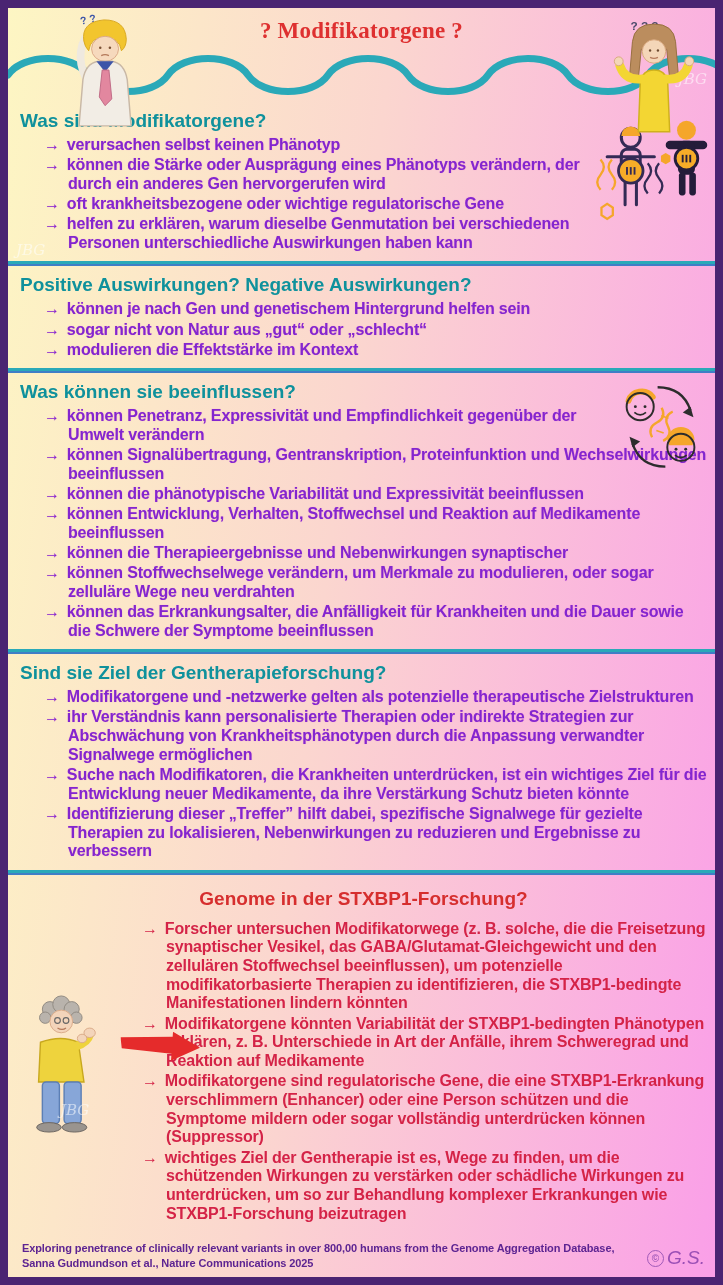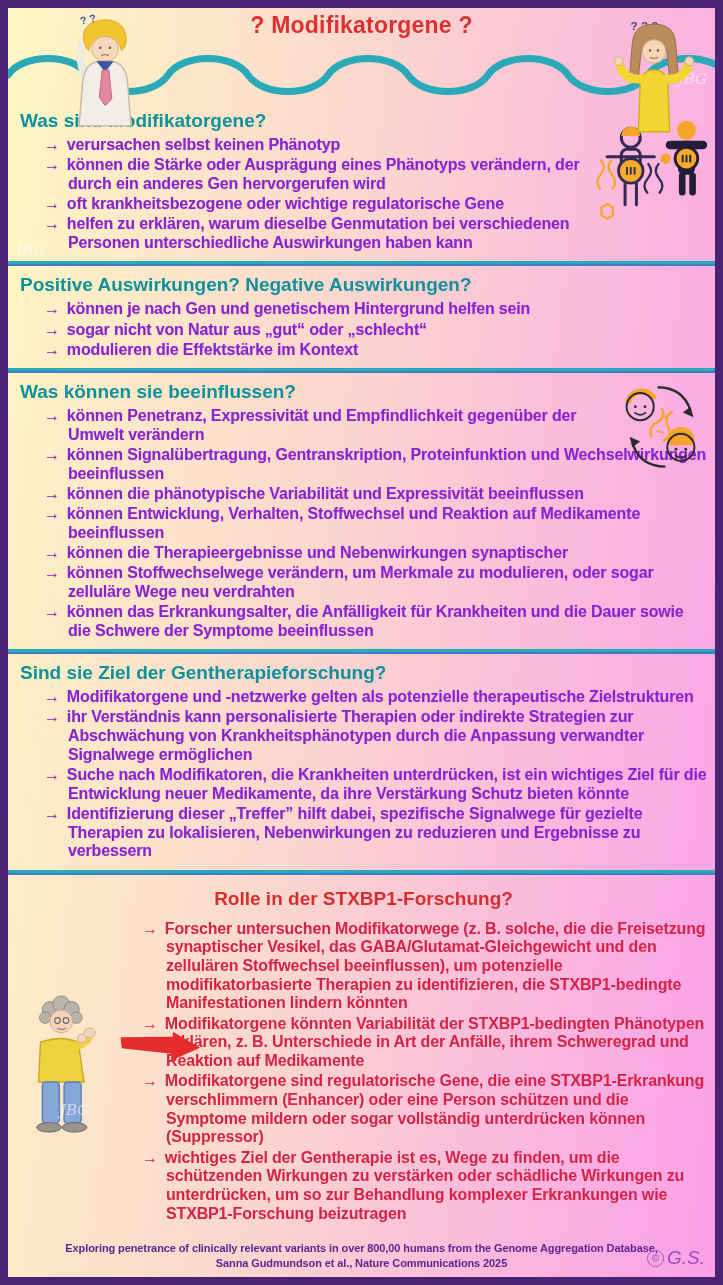--- a/index.html
+++ b/index.html
@@ -7,21 +7,21 @@
   .page{
     width:723px;height:1285px;
     border:8px solid #4a2472;
     background:linear-gradient(97deg,#fdf6c3 0%,#fbd6cf 45%,#fa9fe8 100%);
     display:flex;flex-direction:column;
     position:relative;overflow:hidden;
     font-family:"Liberation Sans",sans-serif;
   }
   
   .hdr{position:relative;height:94px;flex:none;}
-  .title{margin:0;padding-top:4px;text-align:center;font-size:23px;font-weight:bold;color:#de3030;letter-spacing:.2px;}
+  .title{margin:0;padding-top:10px;text-align:center;font-size:23px;font-weight:bold;color:#de3030;letter-spacing:.2px;font-family:Liberation Serif, serif;}
   .wave{position:absolute;left:0;top:42px;width:100%;height:50px;}
   .boy{position:absolute;left:46px;top:3px;width:106px;height:118px;z-index:2;}
   .girl{position:absolute;right:12px;top:8px;width:98px;height:118px;z-index:2;}
   
   .sec{position:relative;padding:5px 8px 7px 10px;flex:none;}
   .sh{margin:3px 0 4px 2px;font-size:19px;color:#0f919c;font-weight:bold;}
   .bullet{
     color:#8326cf;font-weight:bold;font-size:16px;line-height:1.17;
     padding-left:50px;text-indent:-24px;margin:1.5px 0;letter-spacing:-.15px;
     text-shadow:0 0 1px rgba(230,70,210,.4);
@@ -39,21 +39,21 @@
   .person{position:absolute;left:6px;top:116px;width:104px;height:146px;}
   .redarrow{position:absolute;left:112px;top:156px;width:82px;height:30px;transform:rotate(4deg);}
   
   .wm{position:absolute;font-family:"DejaVu Serif",serif;font-style:italic;
       color:rgba(255,255,255,.55);font-size:15px;pointer-events:none;}
   .wm-hdr{right:8px;top:62px;}
   .wm-s0{left:8px;bottom:2px;}
   .wm-s4{left:52px;top:226px;}
   
   .ftr{margin-top:auto;position:relative;padding:4px 14px 7px;flex:none;}
-  .cred{color:#5d2492;font-weight:bold;font-size:11px;text-align:center;line-height:1.3;letter-spacing:-.1px;}
+  .cred{color:#5d2492;font-weight:bold;font-size:11px;text-align:left;line-height:1.3;letter-spacing:-.1px;}
   .cred div{white-space:nowrap;}
   .logo{position:absolute;right:10px;bottom:8px;display:flex;align-items:center;gap:3px;}
   .copy{border:1.5px solid #a05ab8;border-radius:50%;width:17px;height:17px;
         display:inline-flex;align-items:center;justify-content:center;
         color:#a05ab8;font-size:10px;font-weight:bold;}
   .gs{font-family:Liberation Sans, sans-serif;font-style:italic;font-size:19px;color:#9a4fb5;}
 </style>
 </head>
 <body>
 
@@ -203,21 +203,21 @@
       <div class="bullet"><span class="arr">→</span><span>Modifikatorgene und -netzwerke gelten als potenzielle therapeutische Zielstrukturen</span></div>
       <div class="bullet"><span class="arr">→</span><span>ihr Verständnis kann personalisierte Therapien oder indirekte Strategien zur Abschwächung von Krankheitsphänotypen durch die Anpassung verwandter Signalwege ermöglichen</span></div>
       <div class="bullet"><span class="arr">→</span><span>Suche nach Modifikatoren, die Krankheiten unterdrücken, ist ein wichtiges Ziel für die Entwicklung neuer Medikamente, da ihre Verstärkung Schutz bieten könnte</span></div>
       <div class="bullet"><span class="arr">→</span><span>Identifizierung dieser „Treffer” hilft dabei, spezifische Signalwege für gezielte Therapien zu lokalisieren, Nebenwirkungen zu reduzieren und Ergebnisse zu verbessern</span></div>
     </div>
   </div>
 
   <div class="divider"></div>
 
   <div class="sec s4">
-    <h2 class="sh">Rolle in der STXBP1-Forschung?</h2>
+    <h2 class="sh">Genome in der STXBP1-Forschung?</h2>
     <div class="bullets">
       <div class="bullet"><span class="arr">→</span><span>Forscher untersuchen Modifikatorwege (z. B. solche, die die Freisetzung synaptischer Vesikel, das GABA/Glutamat-Gleichgewicht und den zellulären Stoffwechsel beeinflussen), um potenzielle modifikatorbasierte Therapien zu identifizieren, die STXBP1-bedingte Manifestationen lindern könnten</span></div>
       <div class="bullet"><span class="arr">→</span><span>Modifikatorgene könnten Variabilität der STXBP1-bedingten Phänotypen erklären, z. B. Unterschiede in Art der Anfälle, ihrem Schweregrad und Reaktion auf Medikamente</span></div>
       <div class="bullet"><span class="arr">→</span><span>Modifikatorgene sind regulatorische Gene, die eine STXBP1-Erkrankung verschlimmern (Enhancer) oder eine Person schützen und die Symptome mildern oder sogar vollständig unterdrücken können (Suppressor)</span></div>
       <div class="bullet"><span class="arr">→</span><span>wichtiges Ziel der Gentherapie ist es, Wege zu finden, um die schützenden Wirkungen zu verstärken oder schädliche Wirkungen zu unterdrücken, um so zur Behandlung komplexer Erkrankungen wie STXBP1-Forschung beizutragen</span></div>
     </div>
 
     <svg class="person" viewBox="0 0 110 150">
       <g fill="#b9b3ac" stroke="#8f8880" stroke-width="1">
         <circle cx="38" cy="17" r="8"></circle>

